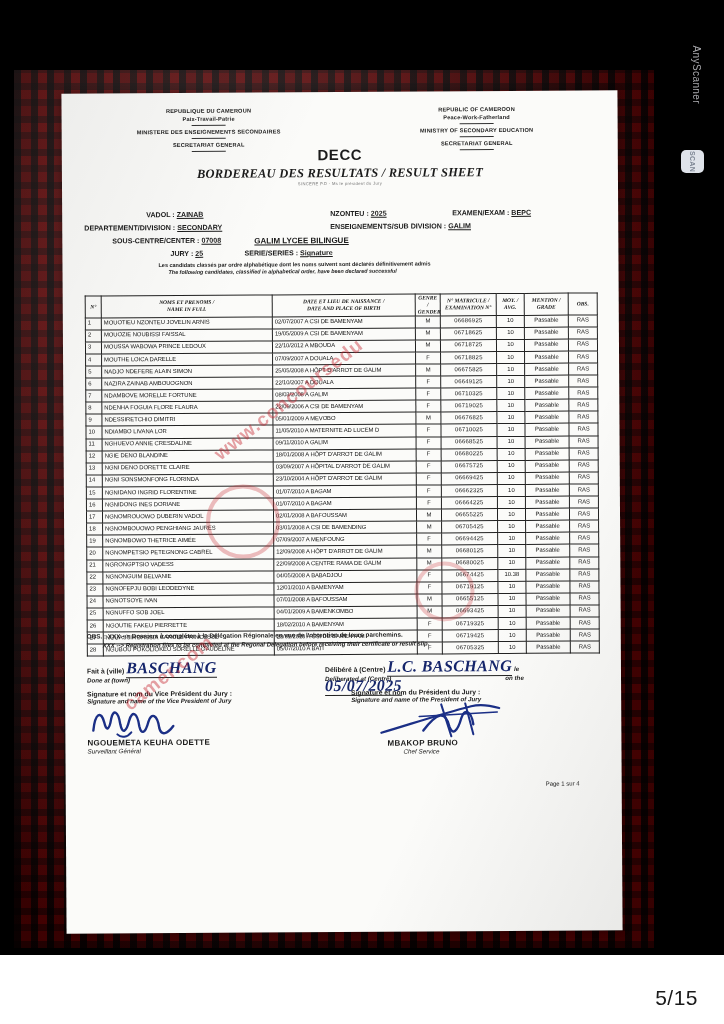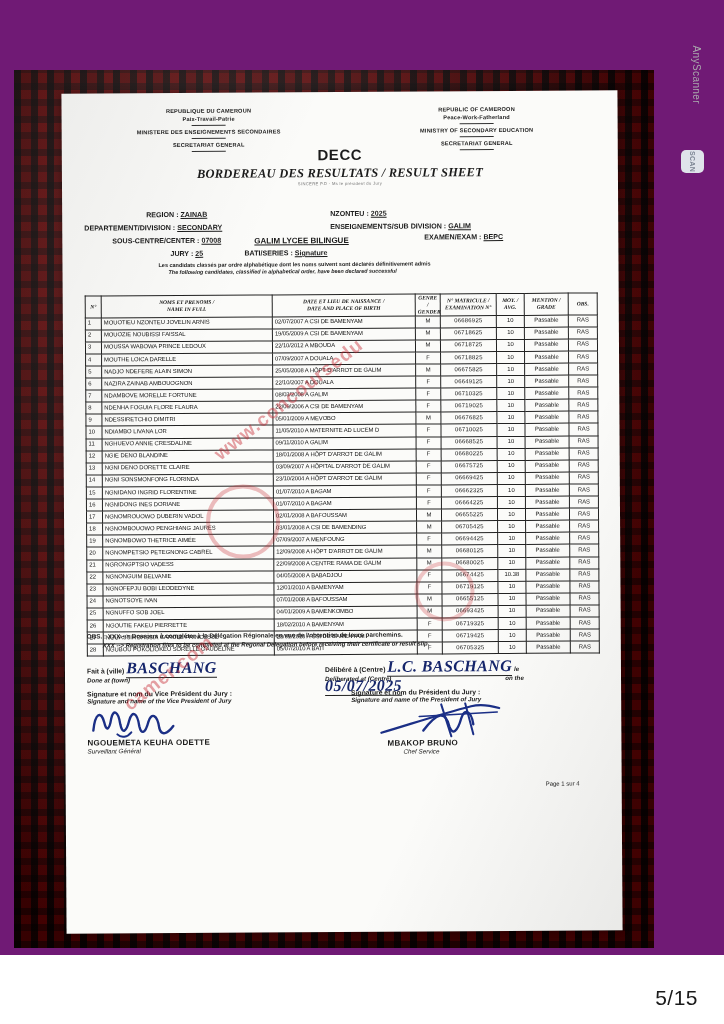--- a/index.html
+++ b/index.html
@@ -6,21 +6,21 @@
   body{
     width:724px;height:1024px;
     background:#ffffff;
     font-family:"Liberation Sans",sans-serif;
     overflow:hidden;position:relative;
   }
 
   
   #scan{
     position:absolute;left:0;top:0;width:724px;height:955px;
-    background:#701a75;overflow:hidden;
+    background:#000000;overflow:hidden;
   }
 
   
   #cloth{
     position:absolute;left:14px;top:70px;width:640px;height:878px;
     background:
       repeating-linear-gradient(90deg,
         rgba(0,0,0,.85) 0 7px, rgba(176,20,24,.92) 7px 17px,
         rgba(0,0,0,.8) 17px 24px, rgba(200,30,30,.85) 24px 33px),
       repeating-linear-gradient(0deg,
@@ -70,21 +70,21 @@
   .sincerely{
     position:absolute;left:0;right:0;top:75px;text-align:center;
     font-size:4.2px;color:#777;letter-spacing:.3px;
   }
 
   
   .meta{position:relative;margin:26px 22px 0 22px;height:62px;font-size:7.1px;font-weight:700;}
   .meta span.u{text-decoration:underline;font-weight:700;}
   .m1{position:absolute;left:62px;top:0;}
   .m2{position:absolute;left:246px;top:0;}
-  .m3{position:absolute;left:340px;top:0;margin-top:24px;}
+  .m3{position:absolute;left:368px;top:0;}
   .m4{position:absolute;left:0px;top:13px;}
   .m5{position:absolute;left:246px;top:13px;}
   .m6{position:absolute;left:28px;top:26px;}
   .m7{position:absolute;left:170px;top:26px;font-size:8px;text-decoration:underline;}
   .m8{position:absolute;left:86px;top:39px;}
   .m9{position:absolute;left:160px;top:39px;}
   .note1{position:absolute;left:74px;top:51px;font-size:5.5px;font-weight:700;}
   .note2{position:absolute;left:84px;top:58px;font-size:5.4px;font-weight:700;font-style:italic;}
 
   
@@ -211,21 +211,21 @@
             <span class="rule"></span>
           </div>
         </div>
         <div class="decc">DECC</div>
         <div class="bordereau">BORDEREAU DES RESULTATS / RESULT SHEET</div>
         <div class="sincerely">SINCERE P.D - Ms le président du Jury</div>
       </div>
 
       <div class="meta">
         <div class="m1">
-          <span>REGION :</span>
+          <span>VADOL :</span>
           <span class="u">ZAINAB</span>
         </div>
         <div class="m2">
           <span>NZONTEU :</span>
           <span class="u">2025</span>
         </div>
         <div class="m3">
           <span>EXAMEN/EXAM :</span>
           <span class="u">BEPC</span>
         </div>
@@ -240,21 +240,21 @@
         <div class="m6">
           <span>SOUS-CENTRE/CENTER :</span>
           <span class="u">07008</span>
         </div>
         <div class="m7">GALIM LYCEE BILINGUE</div>
         <div class="m8">
           <span>JURY :</span>
           <span class="u">25</span>
         </div>
         <div class="m9">
-          <span>BATI/SERIES :</span>
+          <span>SERIE/SERIES :</span>
           <span class="u">Signature</span>
         </div>
         <div class="note1">Les candidats classés par ordre alphabétique dont les noms suivent sont déclarés définitivement admis</div>
         <div class="note2">The following candidates, classified in alphabetical order, have been declared successful</div>
       </div>
 
       <table class="rs">
         <colgroup>
           <col class="c0">
             <col class="c1">

